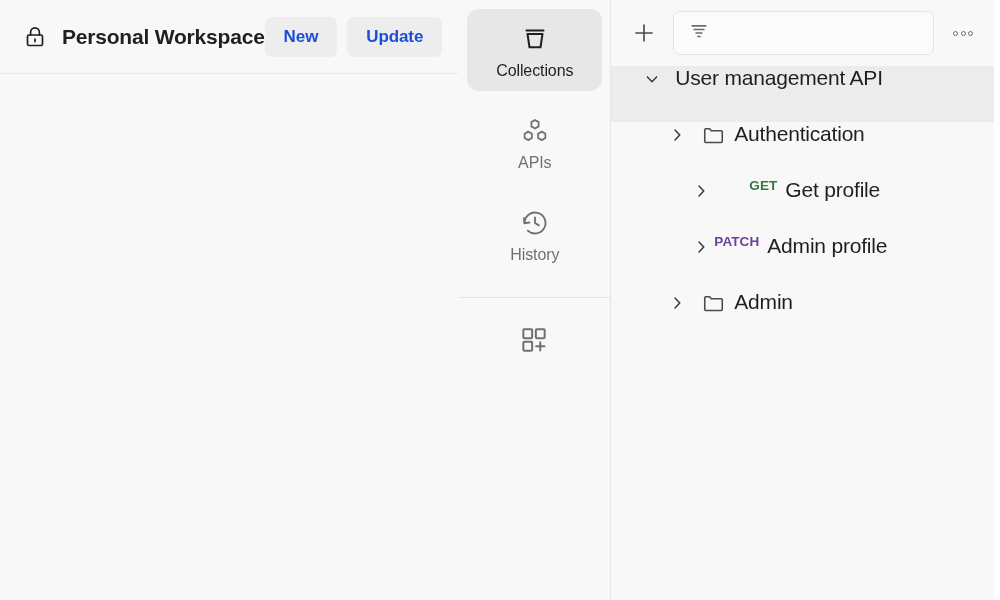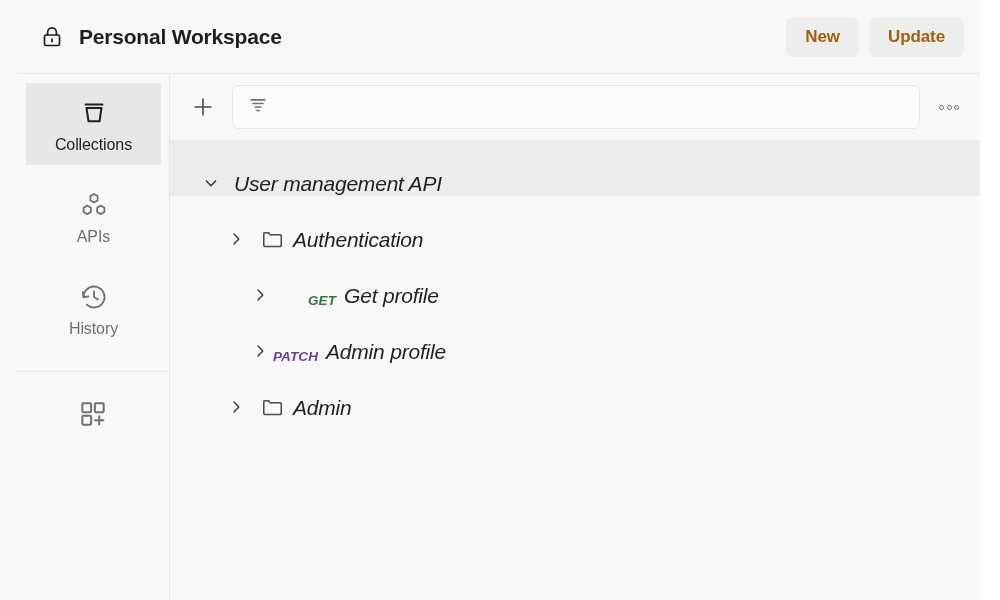--- a/index.html
+++ b/index.html
@@ -9,23 +9,22 @@
     overflow: hidden;
     background: #ffffff;
     font-family: "Liberation Sans", sans-serif;
     -webkit-font-smoothing: antialiased;
   }
 
   .app {
     width: 980px;
     height: 600px;
     display: flex;
-    flex-direction: column;
+    flex-direction: row;
     background: #f8f8f8;
-    padding-left: 17px;
   }
 
   
   .topbar {
     height: 74px;
     min-height: 74px;
     background: #f8f8f8;
     border-bottom: 1px solid #e8e8e8;
     display: flex;
     align-items: center;
@@ -54,21 +53,21 @@
   }
   .pill-btn {
     background: #ededed;
     border: none;
     border-radius: 7px;
     height: 40px;
     padding: 0 19px;
     font-family: "Liberation Sans", sans-serif;
     font-size: 17px;
     font-weight: bold;
-    color: #a16207;
+    color: #1d4ed8;
     cursor: pointer;
     letter-spacing: -0.1px;
   }
 
   
   .body {
     flex: 1;
     display: flex;
     min-height: 0;
   }
@@ -79,21 +78,21 @@
     min-width: 153px;
     background: #f8f8f8;
     border-right: 1px solid #e6e6e6;
     display: flex;
     flex-direction: column;
     padding-top: 9px;
   }
   .rail-item {
     width: 135px;
     margin: 0 9px 10px 9px;
-    border-radius: 0;
+    border-radius: 12px;
     padding: 13px 0 11px 0;
     display: flex;
     flex-direction: column;
     align-items: center;
     cursor: pointer;
     color: #707070;
     text-align: right;
   }
   .rail-item.active {
     background: #e7e7e7;
@@ -188,24 +187,23 @@
     border-radius: 50%;
     border: 1.4px solid #6c6c6c;
     box-sizing: border-box;
   }
 
   
   .tree { flex: 1; overflow: hidden; }
   .tree-row {
     height: 56px;
     display: flex;
-    align-items: flex-end;
+    align-items: flex-start;
     cursor: pointer;
     padding-right: 14px;
-    font-style: italic;
   }
   .tree-row.selected { background: #ececec; }
   .twisty {
     width: 26px;
     height: 26px;
     flex: none;
     display: flex;
     align-items: center;
     justify-content: center;
   }

